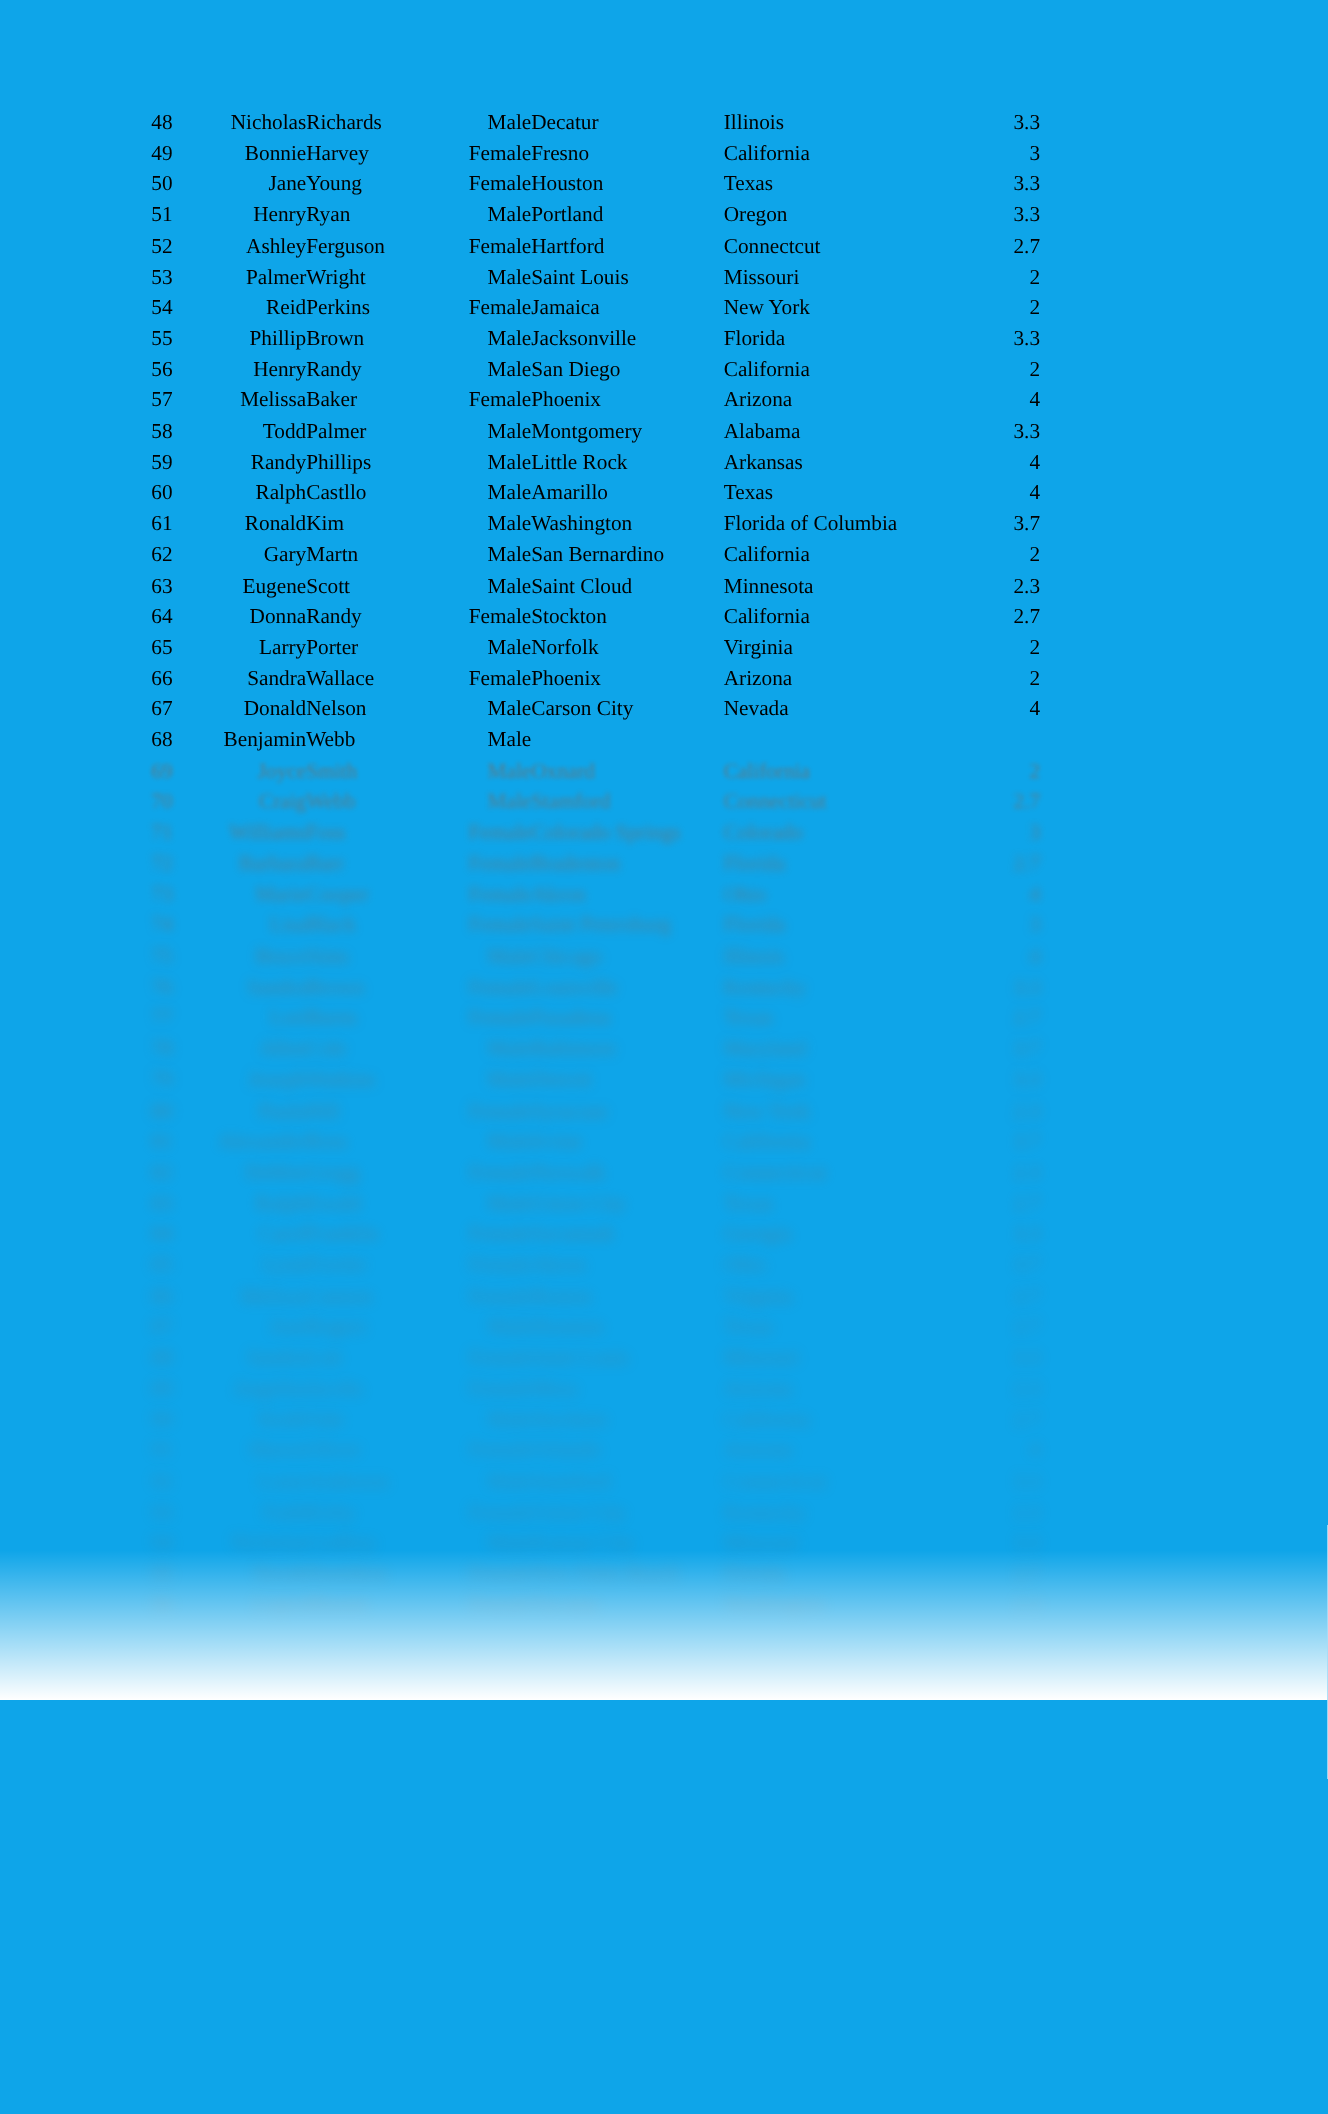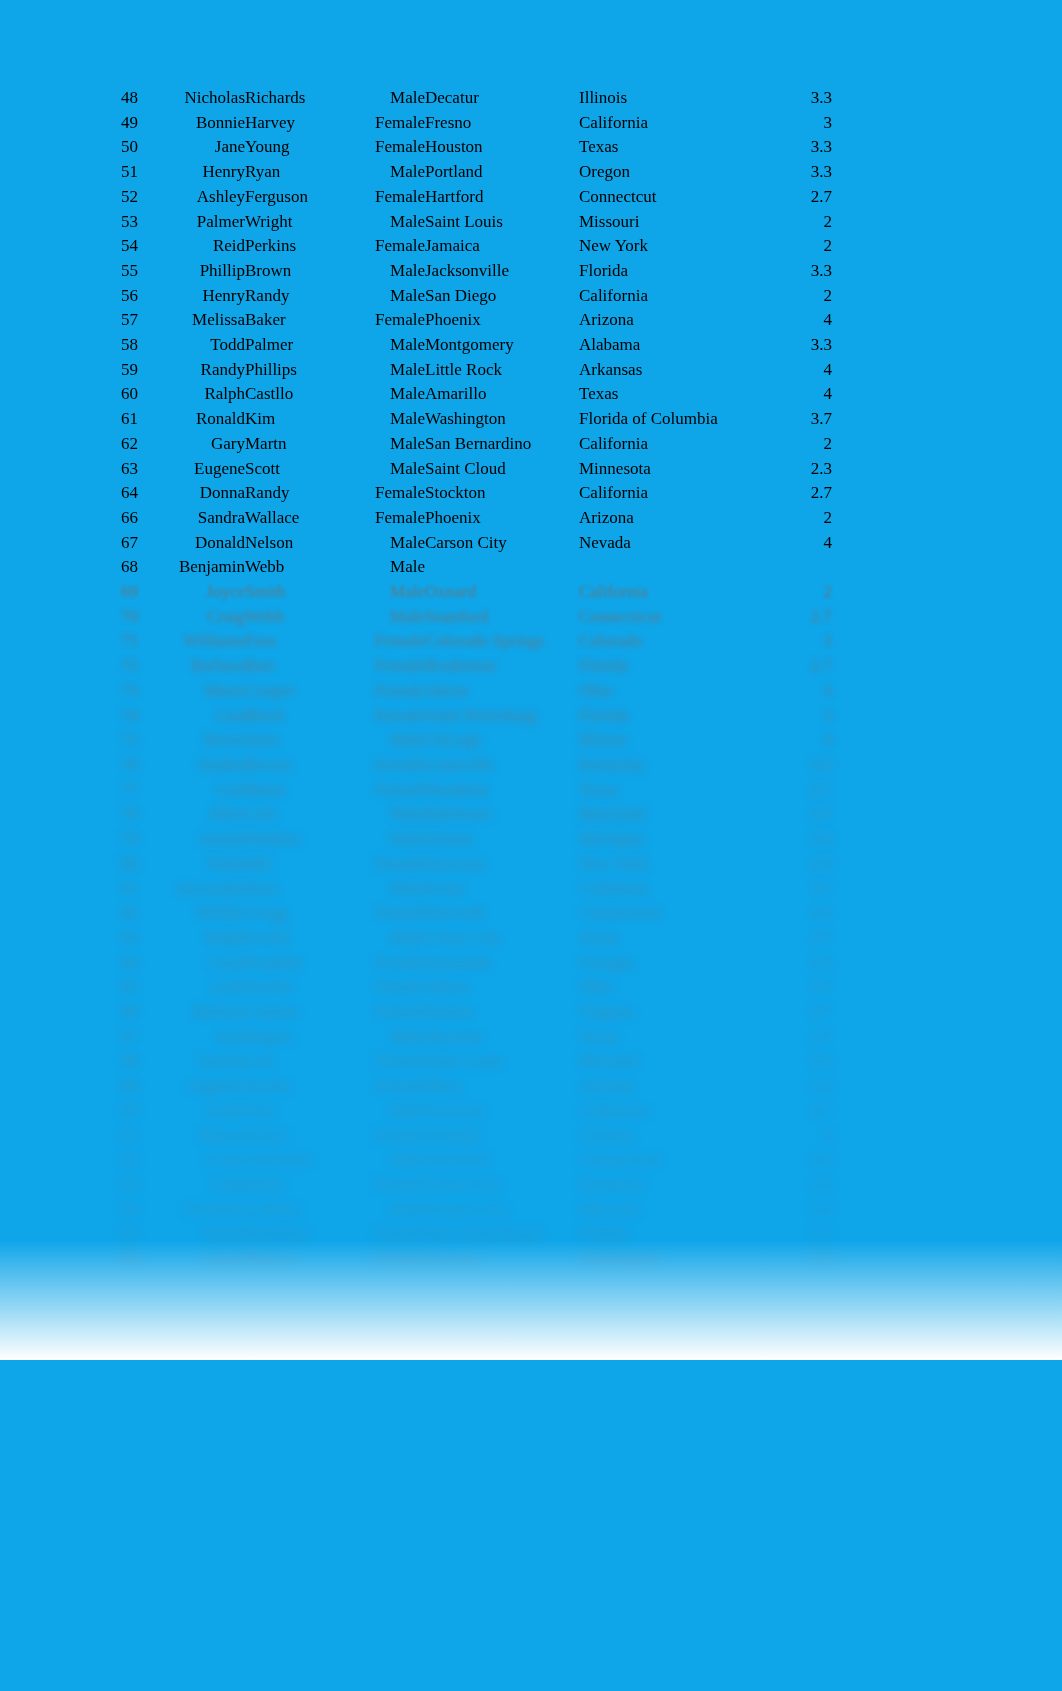--- a/index.html
+++ b/index.html
@@ -263,20 +263,29 @@
           <tr>
             <td class="col-idx">64</td>
             <td class="col-first">Donna</td>
             <td class="col-last">Randy</td>
             <td class="col-gender">Female</td>
             <td class="col-city">Stockton</td>
             <td class="col-state">California</td>
             <td class="col-score">2.7</td>
           </tr>
           <tr>
+            <td class="col-idx">65</td>
+            <td class="col-first">Larry</td>
+            <td class="col-last">Porter</td>
+            <td class="col-gender">Male</td>
+            <td class="col-city">Norfolk</td>
+            <td class="col-state">Virginia</td>
+            <td class="col-score">2</td>
+          </tr>
+          <tr>
             <td class="col-idx">66</td>
             <td class="col-first">Sandra</td>
             <td class="col-last">Wallace</td>
             <td class="col-gender">Female</td>
             <td class="col-city">Phoenix</td>
             <td class="col-state">Arizona</td>
             <td class="col-score">2</td>
           </tr>
           <tr>
             <td class="col-idx">67</td>

